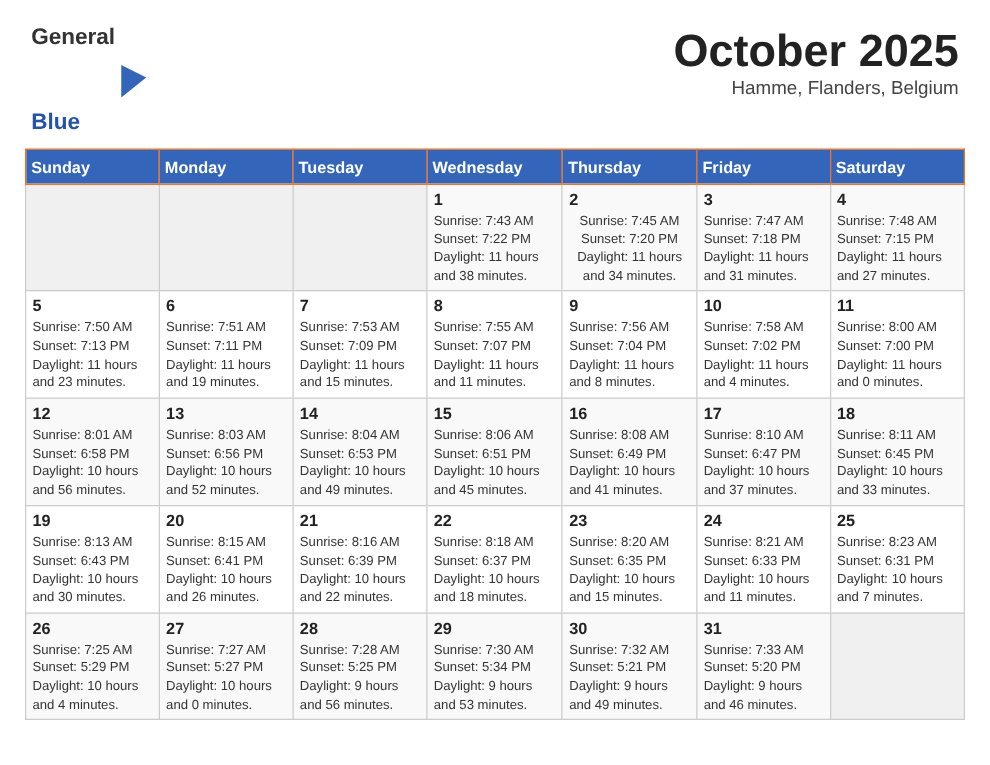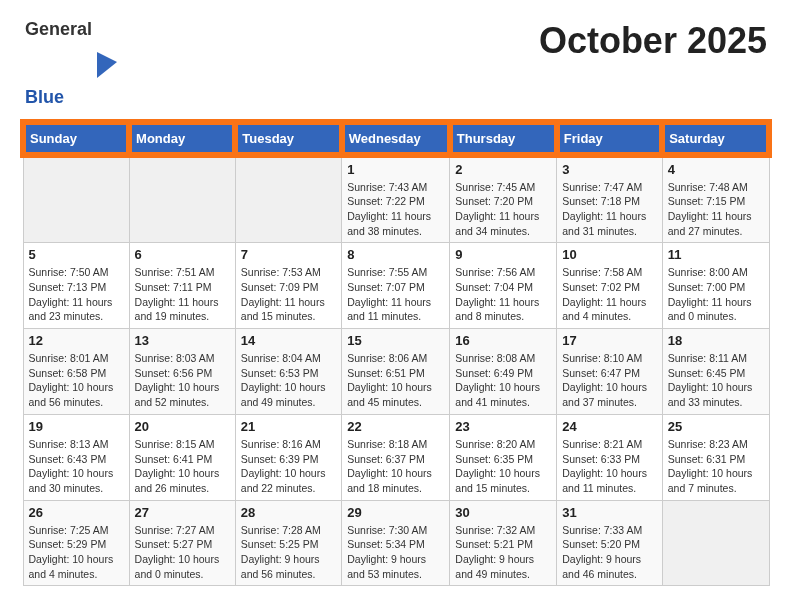--- a/index.html
+++ b/index.html
@@ -56,21 +56,21 @@
       width: calc(100% - 20px);
       font-size: 11px;
     }
     .calendar thead th {
       background-color: #3366bb;
       color: #fff;
       padding: 6px 4px;
       text-align: left;
       font-size: 13px;
       font-weight: bold;
-      border: 6px solid #f97316;
+      border: 1px solid #f97316;
     }
     .calendar tbody td {
       border: 1px solid #ccc;
       vertical-align: top;
       padding: 4px 5px;
       width: 110px;
       min-height: 80px;
       background: #fff;
     }
     .calendar tbody tr:nth-child(odd) td {
@@ -101,20 +101,21 @@
       <span class="logo-blue">Blue</span>
     </div>
     <div class="logo-icon">
       <svg width="22" height="26" viewBox="0 0 22 26">
         <polygon points="2,0 22,10 2,26" fill="#3366bb"></polygon>
       </svg>
     </div>
   </div>
   <div class="title-block">
     <div class="month-title">October 2025</div>
+    <div class="location">Hamme, Flanders, Belgium</div>
   </div>
 </div>
 
 <table class="calendar">
   <thead>
     <tr>
     <th>Sunday</th>
         <th>Monday</th>
         <th>Tuesday</th>
         <th>Wednesday</th>
@@ -130,21 +131,21 @@
         <td class="empty-cell"></td>
         <td>
           <div class="day-number">1</div>
           <div class="day-info" style="white-space: pre-line;">Sunrise: 7:43 AM
 Sunset: 7:22 PM
 Daylight: 11 hours
 and 38 minutes.</div>
         </td>
         <td>
           <div class="day-number">2</div>
-          <div class="day-info" style="white-space: pre-line;">Sunrise: 7:45 AM
+          <div class="day-info" style="white-space: pre-line; text-align: center;">Sunrise: 7:45 AM
 Sunset: 7:20 PM
 Daylight: 11 hours
 and 34 minutes.</div>
         </td>
         <td>
           <div class="day-number">3</div>
           <div class="day-info" style="white-space: pre-line;">Sunrise: 7:47 AM
 Sunset: 7:18 PM
 Daylight: 11 hours
 and 31 minutes.</div>

